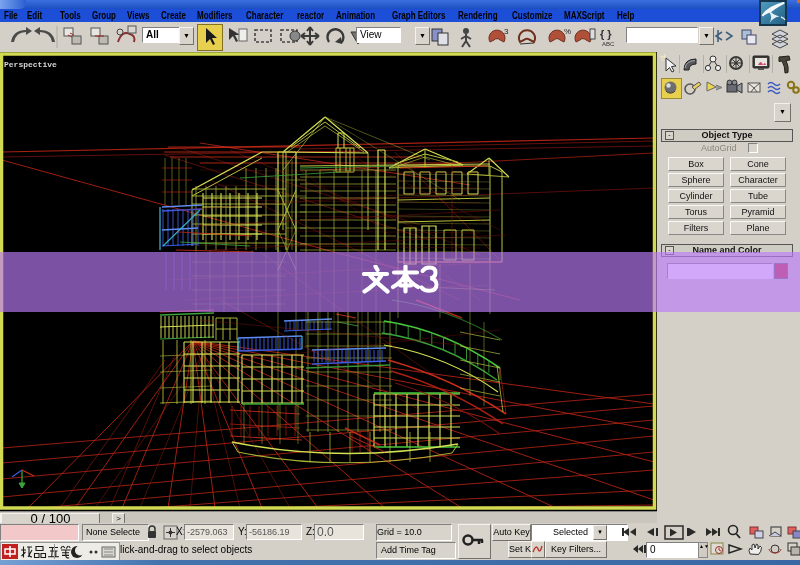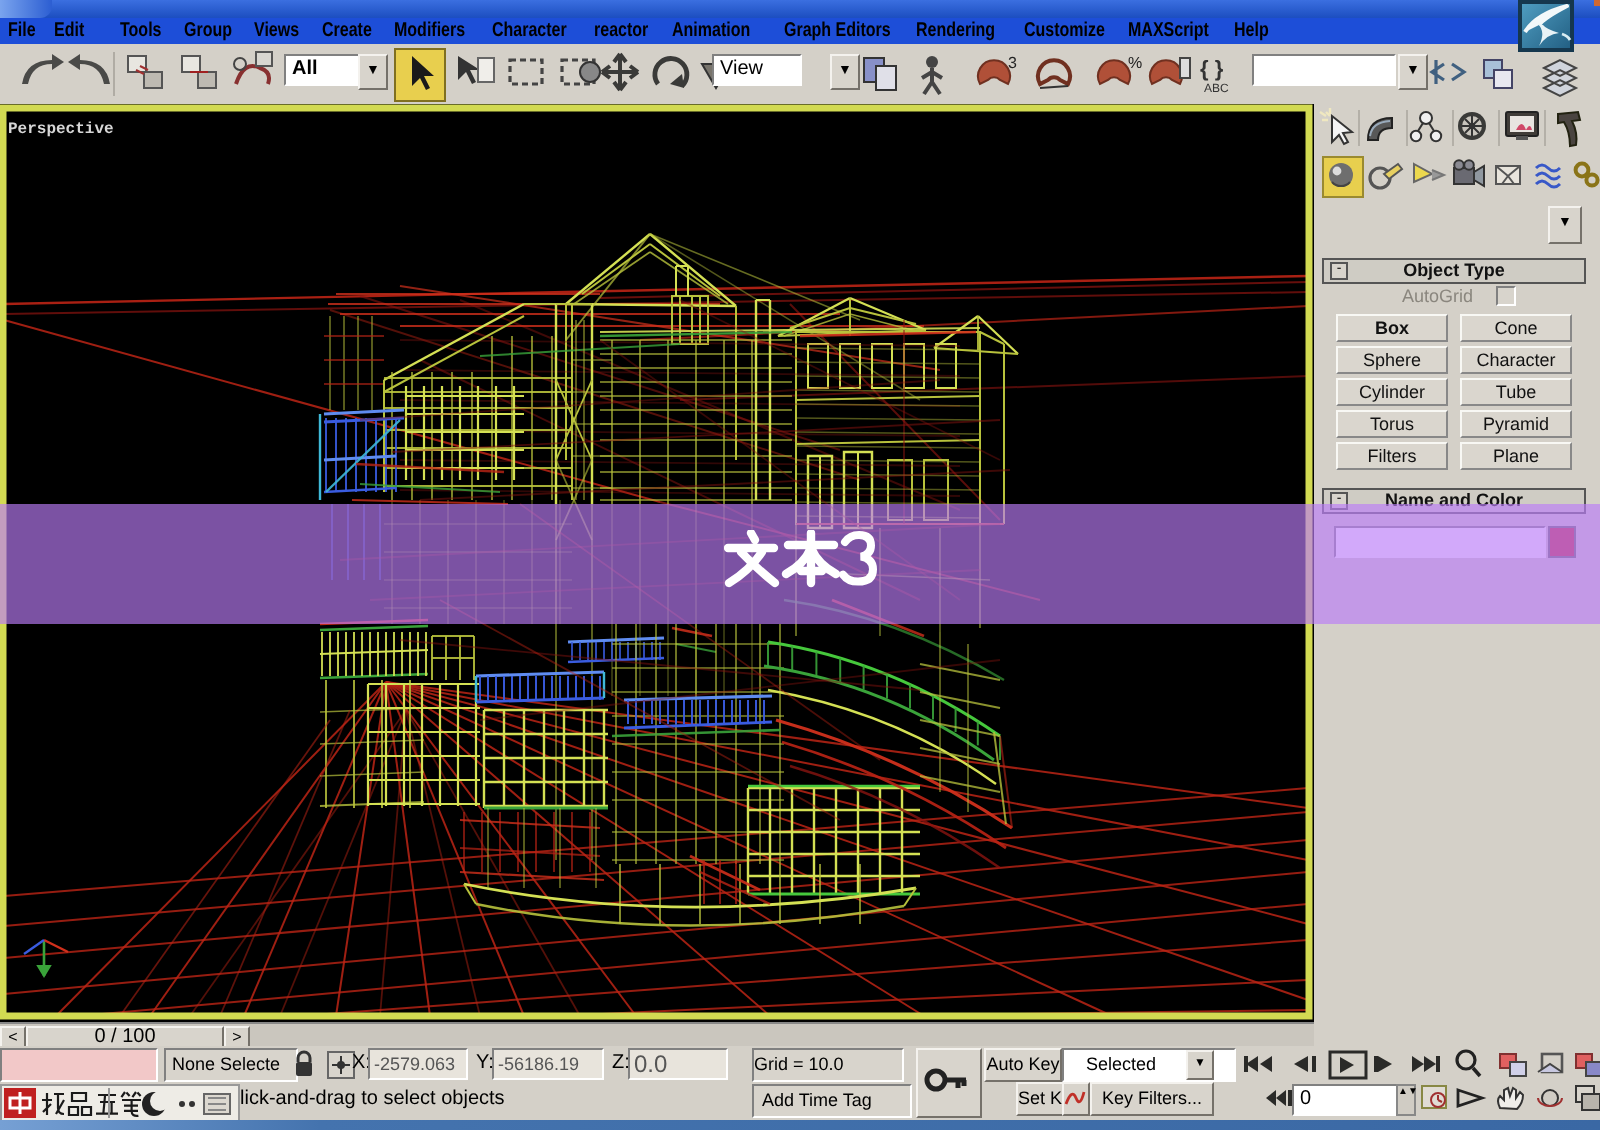--- a/index.html
+++ b/index.html
@@ -652,40 +652,40 @@
           <circle cx="10" cy="12" r="2.8" fill="none" stroke="#8a7418" stroke-width="2"></circle>
         </g>
 </svg>
 
 <div class="abs raised" style="left:117px;top:51px;width:15px;height:17px;font-size:7px;text-align:center;line-height:16px;">▼</div>
 
 <div class="roll" style="top:77px;">Object Type</div>
 <div class="abs" style="left:8px;top:79px;width:7px;height:7px;border:1px solid #555;background:#d8d4cc;font-size:7px;line-height:6px;text-align:center;">-</div>
 <div class="abs" style="left:44px;top:91px;font-size:9px;color:#8a867e;">AutoGrid</div>
 <div class="abs sunken" style="left:91px;top:91px;width:8px;height:8px;background:#d8d4cc;"></div>
-<div class="pbtn" style="left:11px;top:105px;font-weight:bold;">Box</div>
+<div class="pbtn" style="left:11px;top:105px;">Box</div>
       <div class="pbtn" style="left:73px;top:105px;">Cone</div>
 <div class="pbtn" style="left:11px;top:121px;">Sphere</div>
       <div class="pbtn" style="left:73px;top:121px;">Character</div>
 <div class="pbtn" style="left:11px;top:137px;">Cylinder</div>
       <div class="pbtn" style="left:73px;top:137px;">Tube</div>
 <div class="pbtn" style="left:11px;top:153px;">Torus</div>
       <div class="pbtn" style="left:73px;top:153px;">Pyramid</div>
 <div class="pbtn" style="left:11px;top:169px;">Filters</div>
       <div class="pbtn" style="left:73px;top:169px;">Plane</div>
 
 <div class="roll" style="top:192px;">Name and Color</div>
 <div class="abs" style="left:8px;top:194px;width:7px;height:7px;border:1px solid #555;background:#d8d4cc;font-size:7px;line-height:6px;text-align:center;">-</div>
 <div class="abs sunken" style="left:10px;top:211px;width:104px;height:14px;background:#fff;"></div>
 <div class="abs" style="left:117px;top:211px;width:12px;height:14px;background:#c42432;border:1px solid #666;"></div>
 </div>
 
 <div class="abs" style="left:0;top:511px;width:657px;height:12px;background:#cac6be;border-top:1px solid #888;">
 <div class="abs raised" style="left:0;top:1px;width:11px;height:10px;font-size:8px;text-align:center;line-height:10px;">&lt;</div>
-<div class="abs raised" style="left:13px;top:1px;width:97px;height:10px;font-size:10px;text-align:center;line-height:10px;">0 / 100</div>
+<div class="abs raised" style="left:1px;top:1px;width:97px;height:10px;font-size:13px;text-align:center;line-height:10px;">0 / 100</div>
 <div class="abs raised" style="left:112px;top:1px;width:11px;height:10px;font-size:8px;text-align:center;line-height:10px;">&gt;</div>
 </div>
 
 <div class="abs" style="left:0;top:523px;width:800px;height:37px;background:#d4d0c8;">
 
 <div class="abs sunken" style="left:0;top:1px;width:77px;height:15px;background:#f2c8c8;"></div>
 <div class="abs sunken" style="left:82px;top:1px;width:62px;height:15px;background:#d8d4cc;font-size:9px;line-height:15px;padding-left:3px;white-space:nowrap;overflow:hidden;">None Selecte</div>
 <svg class="abs" style="left:146px;top:2px" width="34" height="15">
         <rect x="2" y="6" width="8" height="7" rx="1" fill="#333"></rect>
         <path d="M3 6 v-2 a3 3 0 0 1 6 0 v2" fill="none" stroke="#333" stroke-width="1.5"></path>
@@ -704,21 +704,21 @@
 <div class="abs" style="left:120px;top:21px;font-size:10px;">lick-and-drag to select objects</div>
 <div class="abs sunken" style="left:376px;top:19px;width:74px;height:15px;background:#d8d4cc;font-size:9px;line-height:15px;padding-left:4px;">Add Time Tag</div>
 
 <div class="abs raised" style="left:458px;top:1px;width:31px;height:33px;"></div>
 <svg class="abs" style="left:458px;top:1px" width="31" height="33">
         <circle cx="10" cy="16" r="4.5" fill="none" stroke="#222" stroke-width="2.5"></circle>
         <path d="M14 16 h11 M21 16 v4 M24 16 v3" stroke="#222" stroke-width="2.5"></path>
       </svg>
 <div class="abs raised" style="left:492px;top:1px;width:37px;height:15px;font-size:9px;text-align:center;line-height:15px;">Auto Key</div>
 <div class="abs raised" style="left:508px;top:18px;width:37px;height:15px;font-size:9px;text-align:left;line-height:15px;">Set Key</div>
-<div class="abs sunken" style="left:531px;top:1px;width:74px;height:15px;background:#fff;font-size:9px;line-height:15px;padding-left:11px;">Selected</div>
+<div class="abs sunken" style="left:531px;top:1px;width:74px;height:15px;background:#fff;font-size:9px;line-height:15px;padding-left:21px;">Selected</div>
 <div class="abs raised" style="left:593px;top:2px;width:12px;height:13px;font-size:6px;text-align:center;line-height:13px;">▼</div>
 <div class="abs raised" style="left:531px;top:18px;width:12px;height:15px;"></div>
 <svg class="abs" style="left:531px;top:18px" width="12" height="15">
         <path d="M2 11 q3 -8 5 -3 t4 -3" fill="none" stroke="#c03028" stroke-width="1.4"></path>
       </svg>
 <div class="abs raised" style="left:545px;top:18px;width:60px;height:15px;font-size:9px;text-align:center;line-height:15px;">Key Filters...</div>
 
 <svg class="abs" style="left:618px;top:0" width="107" height="36">
 <g fill="#2a2a28">
           <path d="M11 5 l-6 4 l6 4 Z M18 5 l-6 4 l6 4 Z M4 5 v8 h2 v-8 Z"></path>

